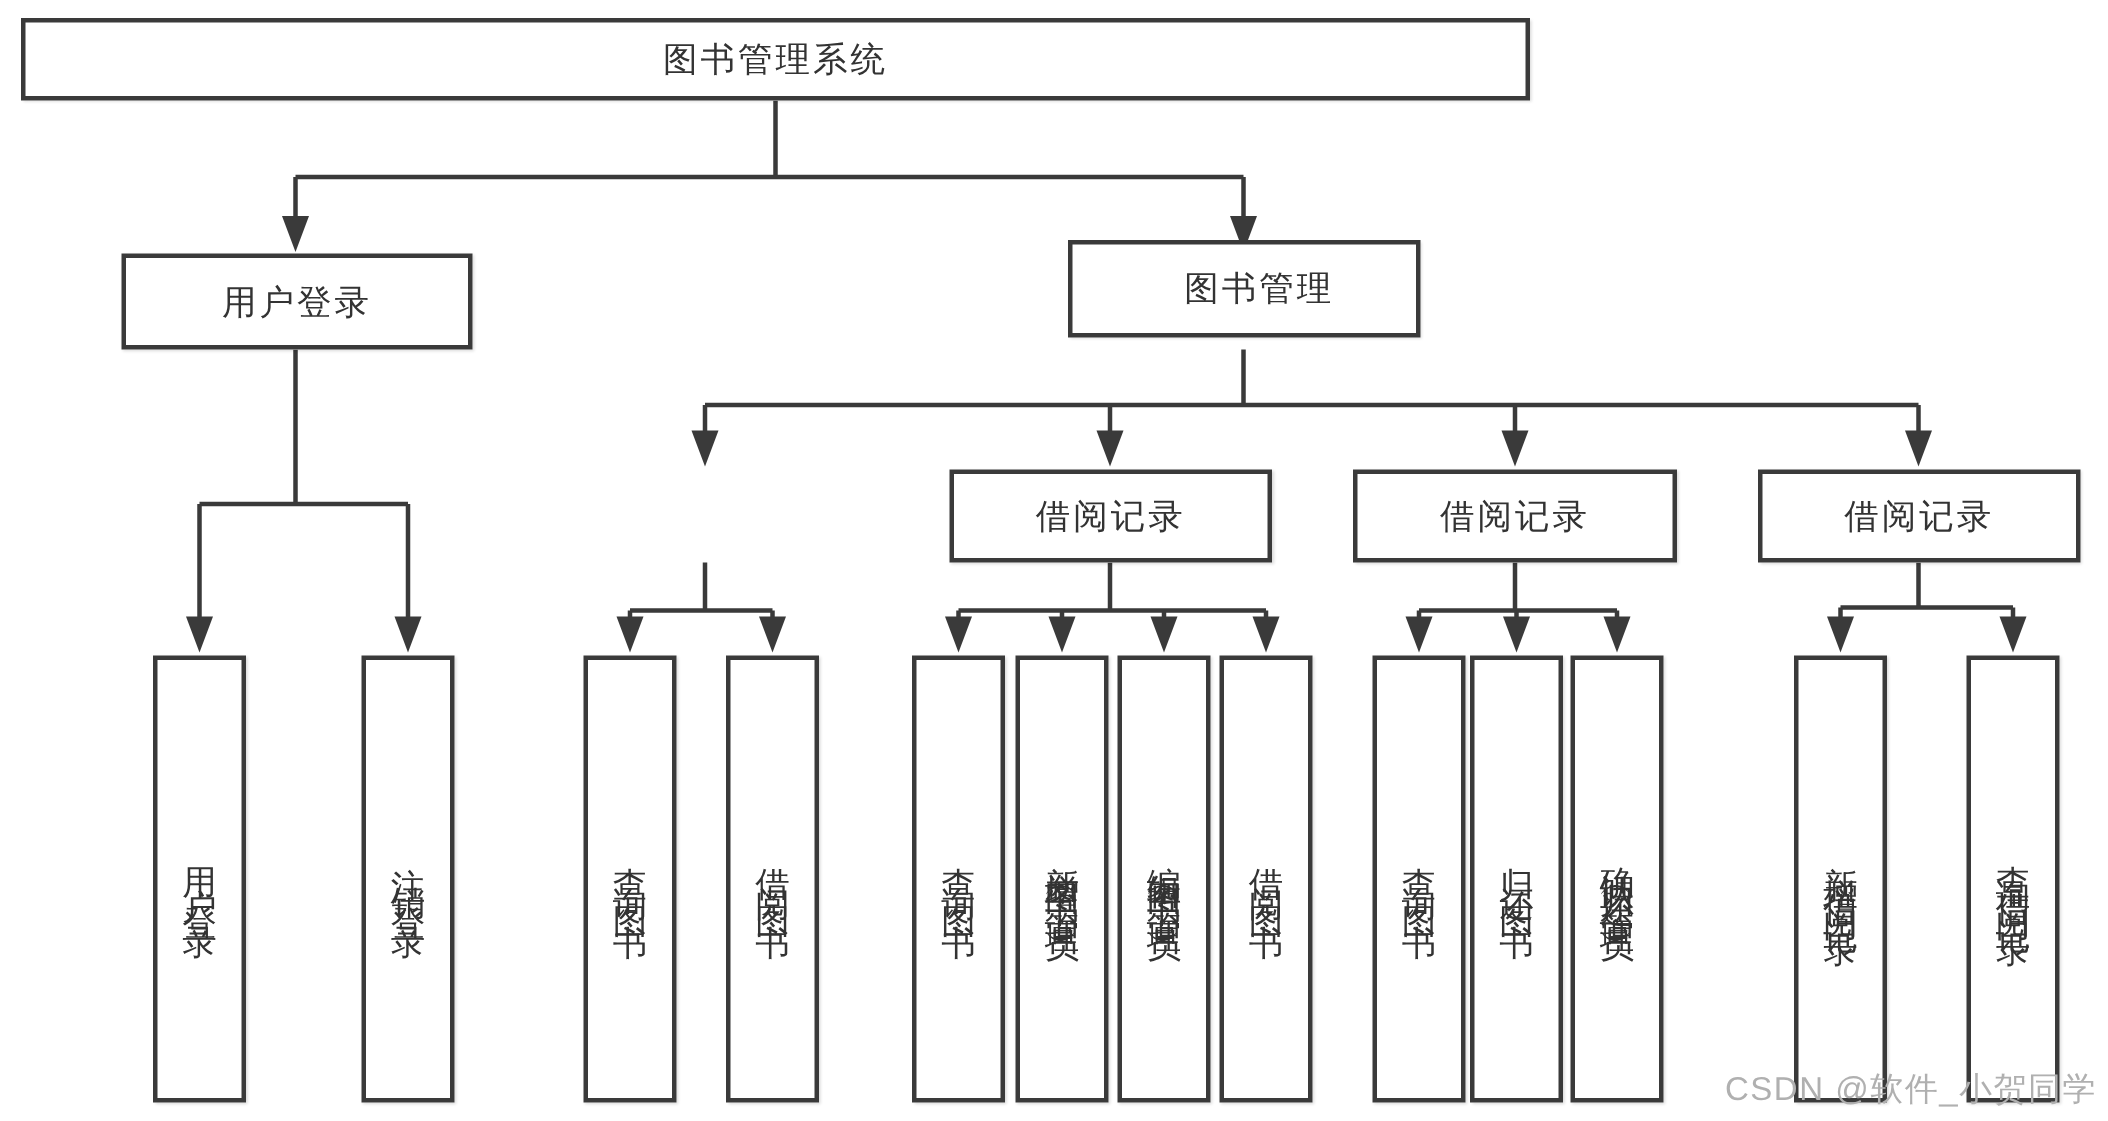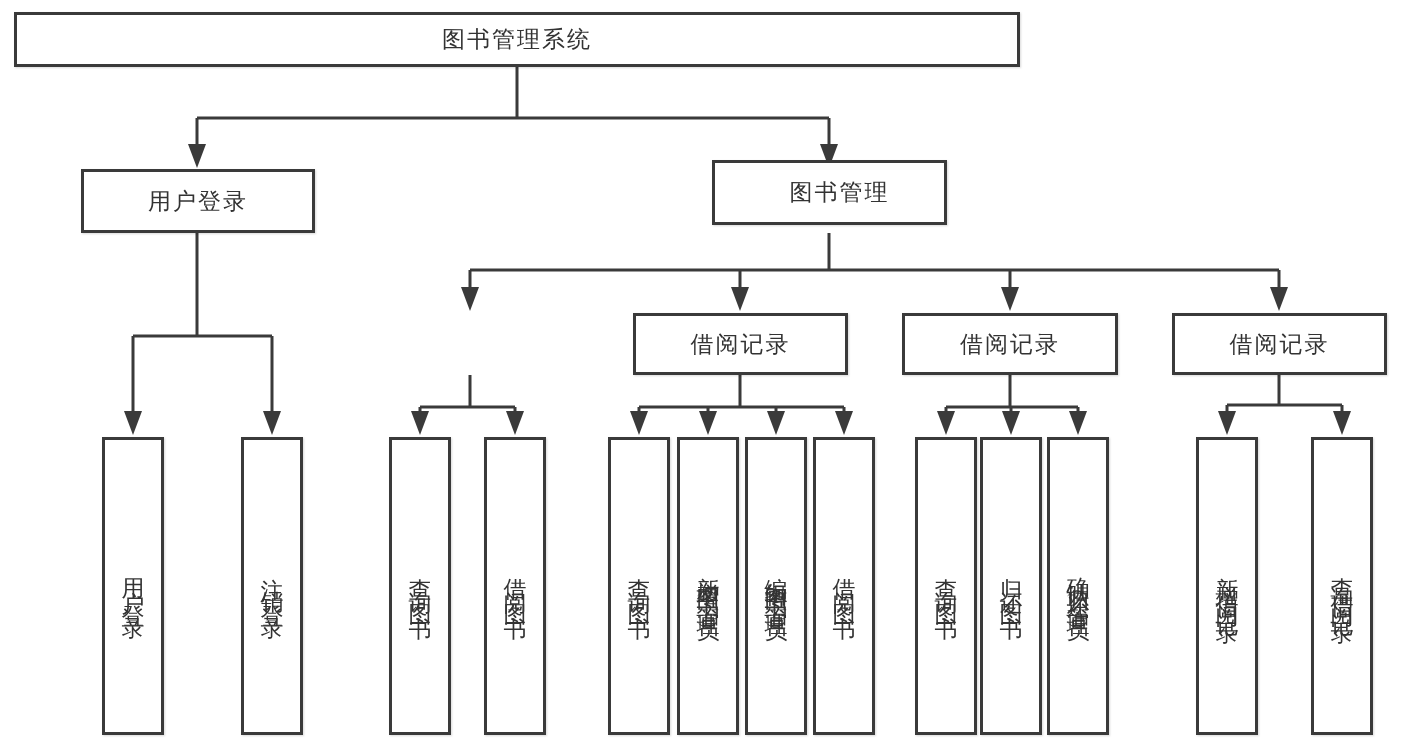--- a/index.html
+++ b/index.html
@@ -182,14 +182,15 @@
     <span>确认归还（管理员）</span>
   </div>
 
   <div class="box leaf v6" style="left:1196px; top:437px; width:62px; height:298px;">
     <span>新增借阅记录</span>
   </div>
   <div class="box leaf v6" style="left:1311px; top:437px; width:62px; height:298px;">
     <span>查询借阅记录</span>
   </div>
 
+  <div class="watermark">CSDN @软件_小贺同学</div>
 
 </div>
 
 </body></html>

